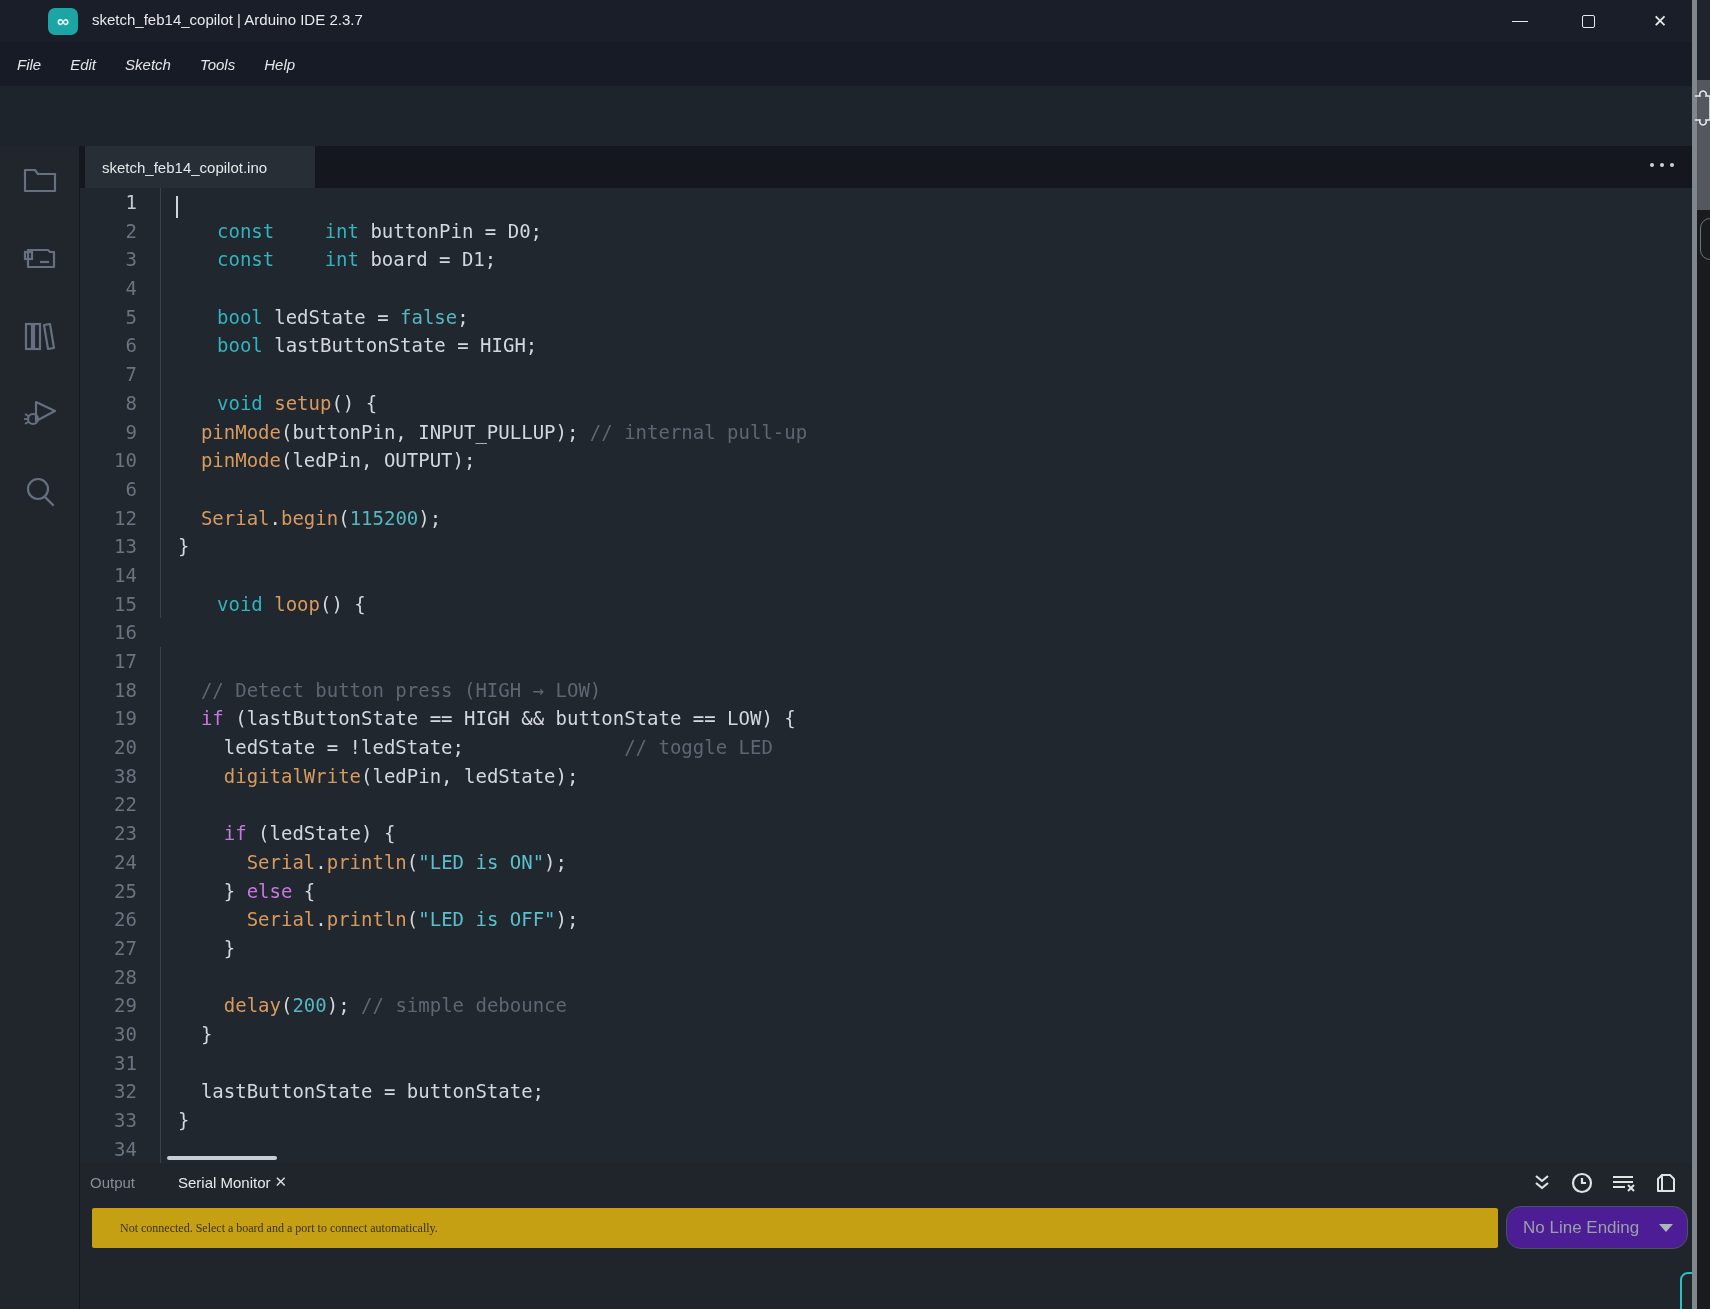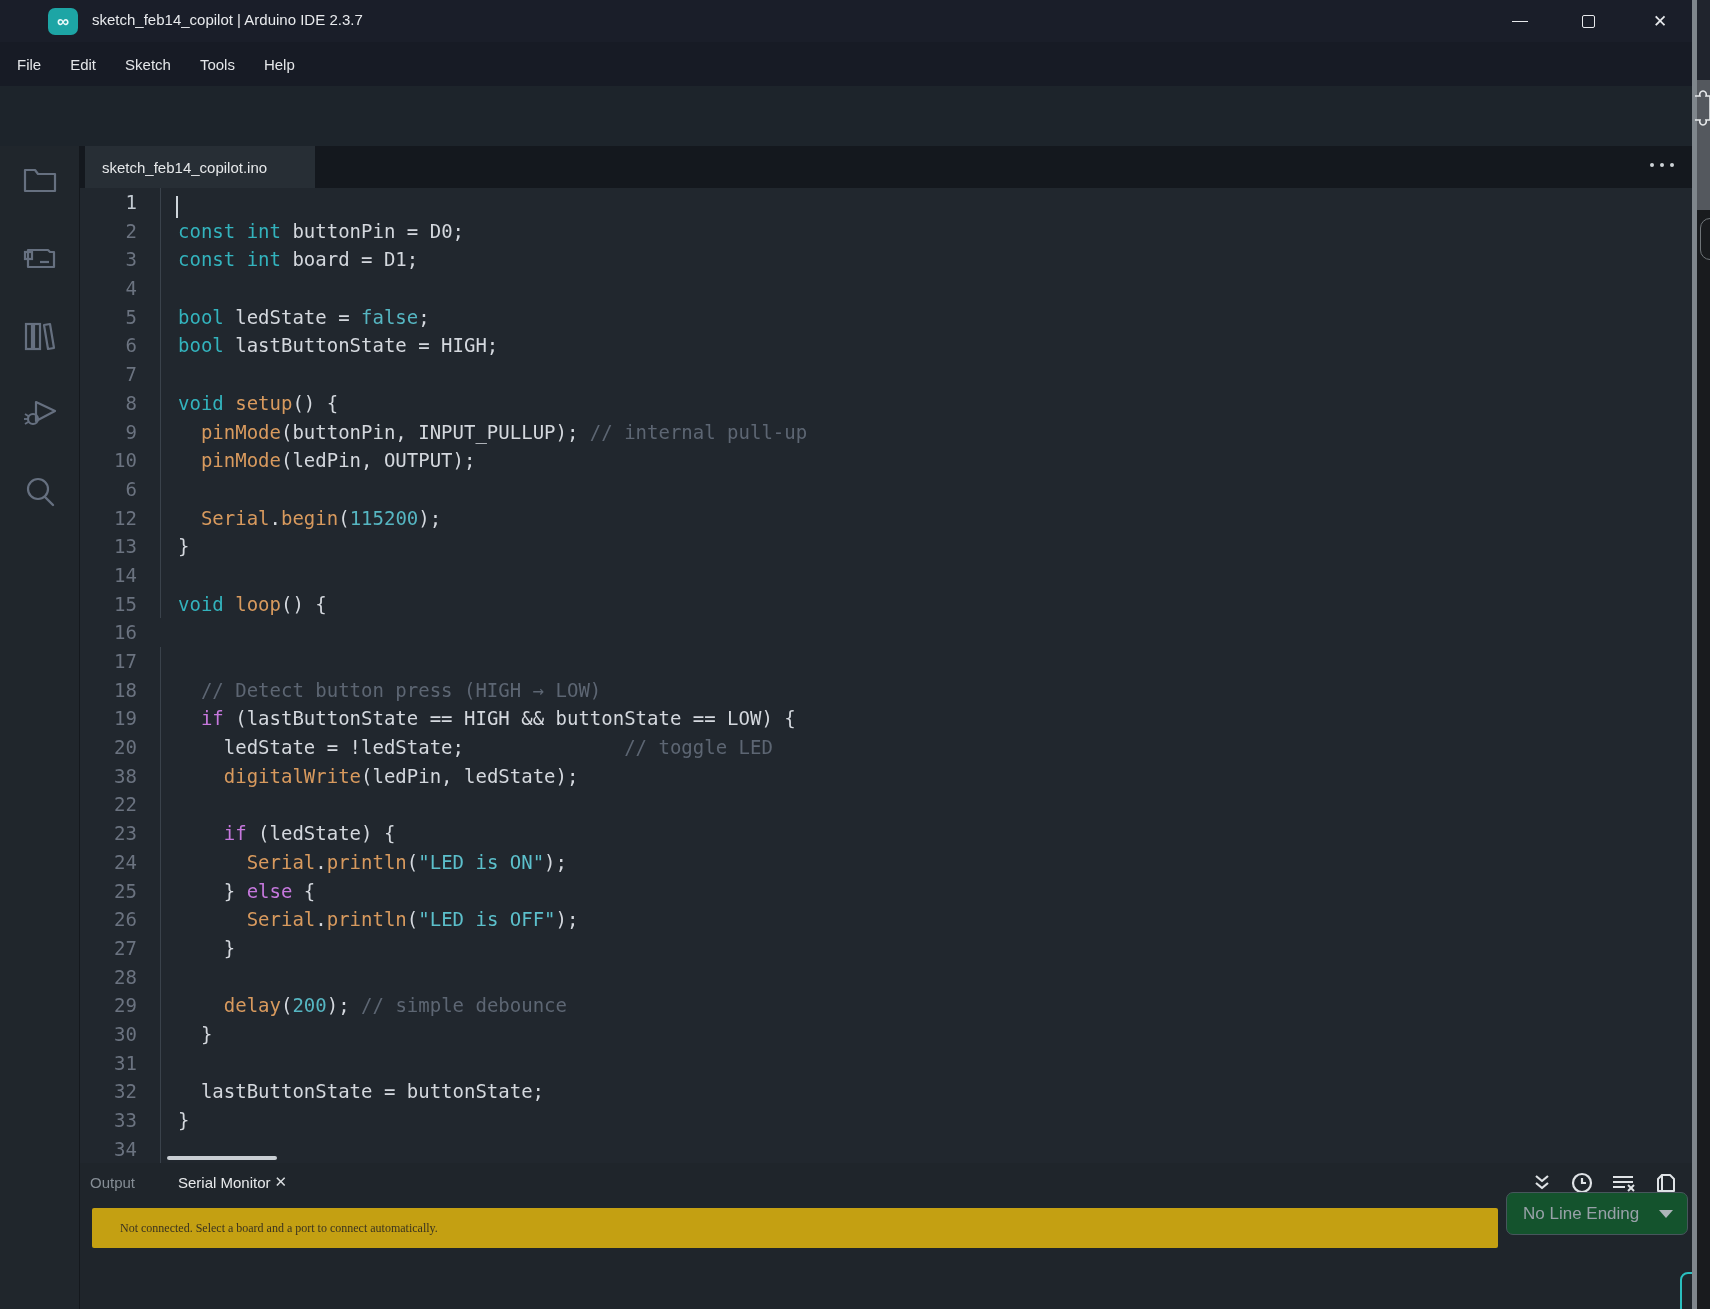--- a/index.html
+++ b/index.html
@@ -14,21 +14,21 @@
               font-size:17px; font-weight:bold; }
   .win-title { left:92px; top:11px; font-size:15px; color:#e8eaed; }
   .winbtn { top:0; width:46px; height:42px; display:flex; align-items:center; justify-content:center; }
   .btn-min { left:1497px; } .btn-max { left:1565px; } .btn-close { left:1637px; }
   .glyph-min { width:16px; height:0; border-top:1.6px solid #e7e9ec; }
   .glyph-max { width:13px; height:13px; border:1.6px solid #e7e9ec; border-radius:2px; }
   .glyph-close { font-size:17px; color:#e7e9ec; line-height:1; }
 
   
   .menubar { left:0; top:42px; width:1710px; height:44px; background:#171b25;
-             display:flex; align-items:center; padding-left:12px; }
+             display:flex; align-items:center; padding-left:12px;font-style:italic; }
   .menu-item { font-size:15px; color:#e4e6e9; margin-right:19px; padding:3px 5px; }
 
   
   .toolbar { left:0; top:86px; width:1710px; height:60px; background:#1d242b; }
   .tbtn { top:96px; width:40px; height:40px; border-radius:50%; background:#16a1a2;
           display:flex; align-items:center; justify-content:center; }
   .tbtn svg { display:block; }
   .bsel { left:182px; top:91px; width:354px; height:45px; background:#11191e;
           border:1px solid #0b8a8e; border-radius:3px; display:flex; align-items:center; }
   .bsel-label { font-size:17px; color:#dde1e4; margin-left:14px; }
@@ -47,39 +47,39 @@
   .tab-more i { width:4px; height:4px; border-radius:50%; background:#cdd2d6; }
 
   
   .editor { left:80px; top:188px; width:1616px; height:975px; background:#21272e; overflow:hidden;
             font-family:"DejaVu Sans Mono",monospace; font-size:19px; }
   .crow { display:flex; height:28.7px; line-height:28.7px; }
   .ln { width:57px; text-align:right; color:#6b7380; flex:none; }
   .ln.active { color:#c2c9d1; }
   .lngap { width:23px; flex:none; }
   .codecell { border-left:1px solid #3a424b; padding-left:17px; white-space:pre; color:#d4d8de; }
-  .kw  { color:#33b3bd; }
+  .kw  { color:#33b3bd;margin-left:39px; }
   .fn  { color:#d89a5e; }
   .ctrl{ color:#c678dd; }
   .num { color:#56b6c2; }
   .str { color:#5cc0cc; }
   .cmt { color:#5d6673; }
   .cursor { left:176px; top:196px; width:2px; height:22px; background:#cfd6dc; }
   .hscroll { left:167px; top:1156px; width:110px; height:4px; background:#c9ced3; border-radius:2px; }
 
   
   .panel { left:80px; top:1163px; width:1616px; height:146px; background:#1f252b; overflow:hidden; }
   .ptab-output { left:10px; top:11px; font-size:15px; color:#858d95; }
   .ptab-serial { left:98px; top:10px; font-size:15px; color:#e8eaec; display:flex; align-items:center; gap:4px; }
   .ptab-close { font-size:15px; color:#d8dcdf; }
   .picons { right:18px; top:8px; display:flex; gap:17px; align-items:center; }
   .notif { left:12px; top:45px; width:1406px; height:40px; background:#c4a012; border-radius:2px;
            display:flex; align-items:center; padding-left:28px; font-size:12px; color:#3a3320;font-family:Liberation Serif, serif; }
-  .lineend { left:1426px; top:29px; width:182px; height:43px; background:#14532d;
-             border:1px solid #47565c; border-radius:7px; display:flex; align-items:center;
+  .lineend { left:1426px; top:43px; width:182px; height:43px; background:#4c1d95;
+             border:1px solid #47565c; border-radius:15px; display:flex; align-items:center;
              justify-content:space-between; padding:0 14px 0 16px; }
   .lineend-label { font-size:17px; color:#98a1a8; }
   .teal-frag { left:1600px; top:109px; width:90px; height:60px; border:2px solid #2abfbf; border-radius:8px; }
 
   
   .win-edge { left:1692px; top:0; width:5px; height:1309px; background:#7f868c; }
   .sliver-top { left:1697px; top:0; width:13px; height:80px; background:#20242d; }
   .sliver-grey { left:1697px; top:80px; width:13px; height:130px; background:#54585e; }
   .sliver-dark { left:1697px; top:210px; width:13px; height:1099px; background:#191b1e; }
   .sliver-round { left:1700px; top:218px; width:30px; height:42px; border:1.5px solid #6f7478; border-radius:10px; background:transparent; }

